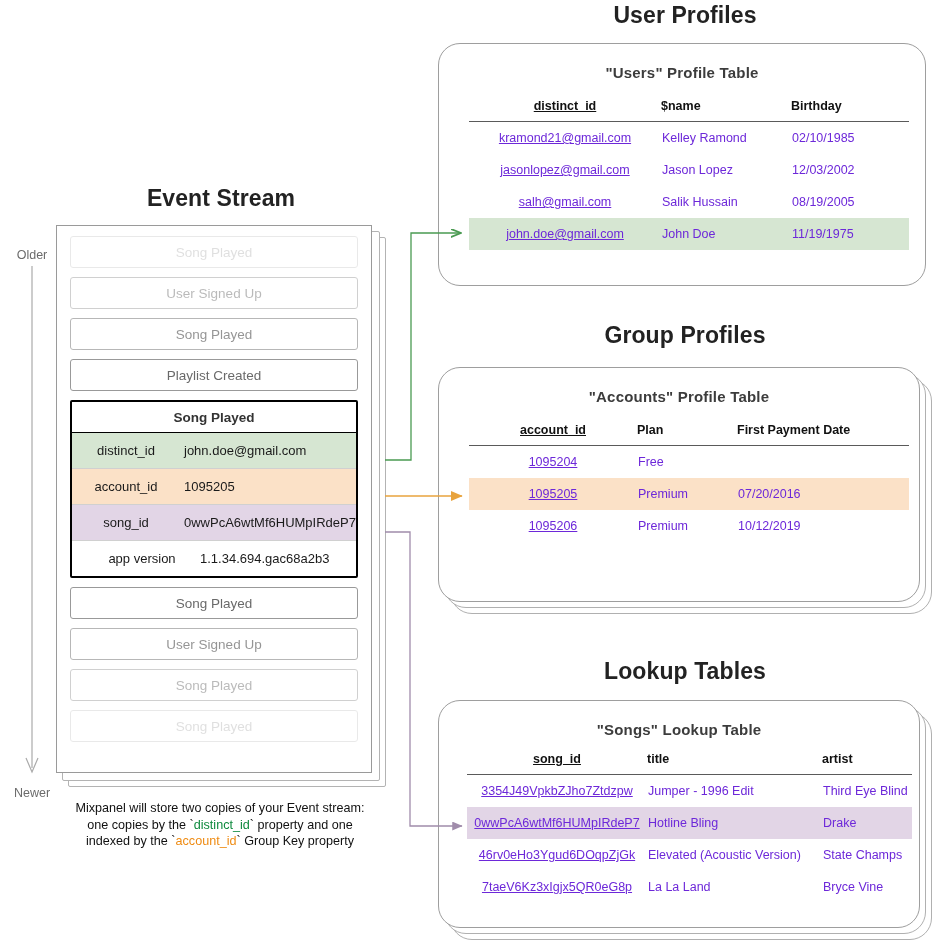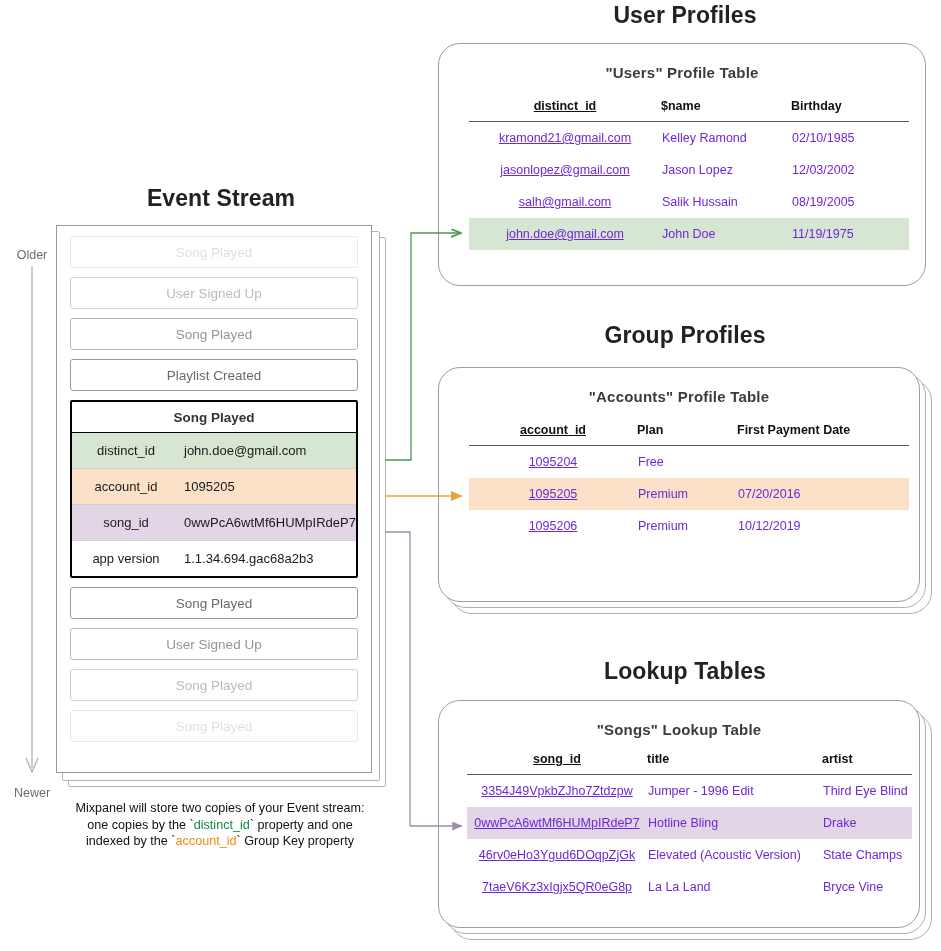--- a/index.html
+++ b/index.html
@@ -45,21 +45,21 @@
     box-sizing:border-box;margin-bottom:9px;border:2px solid #000;border-radius:2px;background:#fff;
   }
   #selected-event .ev-head{
     height:30px;display:flex;align-items:center;justify-content:center;
     font-size:13.5px;font-weight:bold;color:#333;border-bottom:1px solid #000;
   }
   .prop-row{
     display:flex;align-items:center;height:35px;font-size:13px;color:#1a1a1a;
     border-bottom:1px solid #d0d0d0;
   }
-  .prop-row:last-child{border-bottom:none;}
+  .prop-row:last-child{border-bottom:none;margin-left:16px;}
   .prop-key{width:108px;text-align:center;}
   .prop-val{flex:1;padding-left:4px;}
   .row-green{background:#d6e6d2;}
   .row-orange{background:#fbe1c7;}
   .row-purple{background:#e2d5e6;}
 
   
   #age-axis{left:4px;top:216px;width:56px;height:560px;margin-top:32px;}
   .axis-label{font-size:12.5px;color:#6b6b6b;text-align:center;width:56px;}
 

